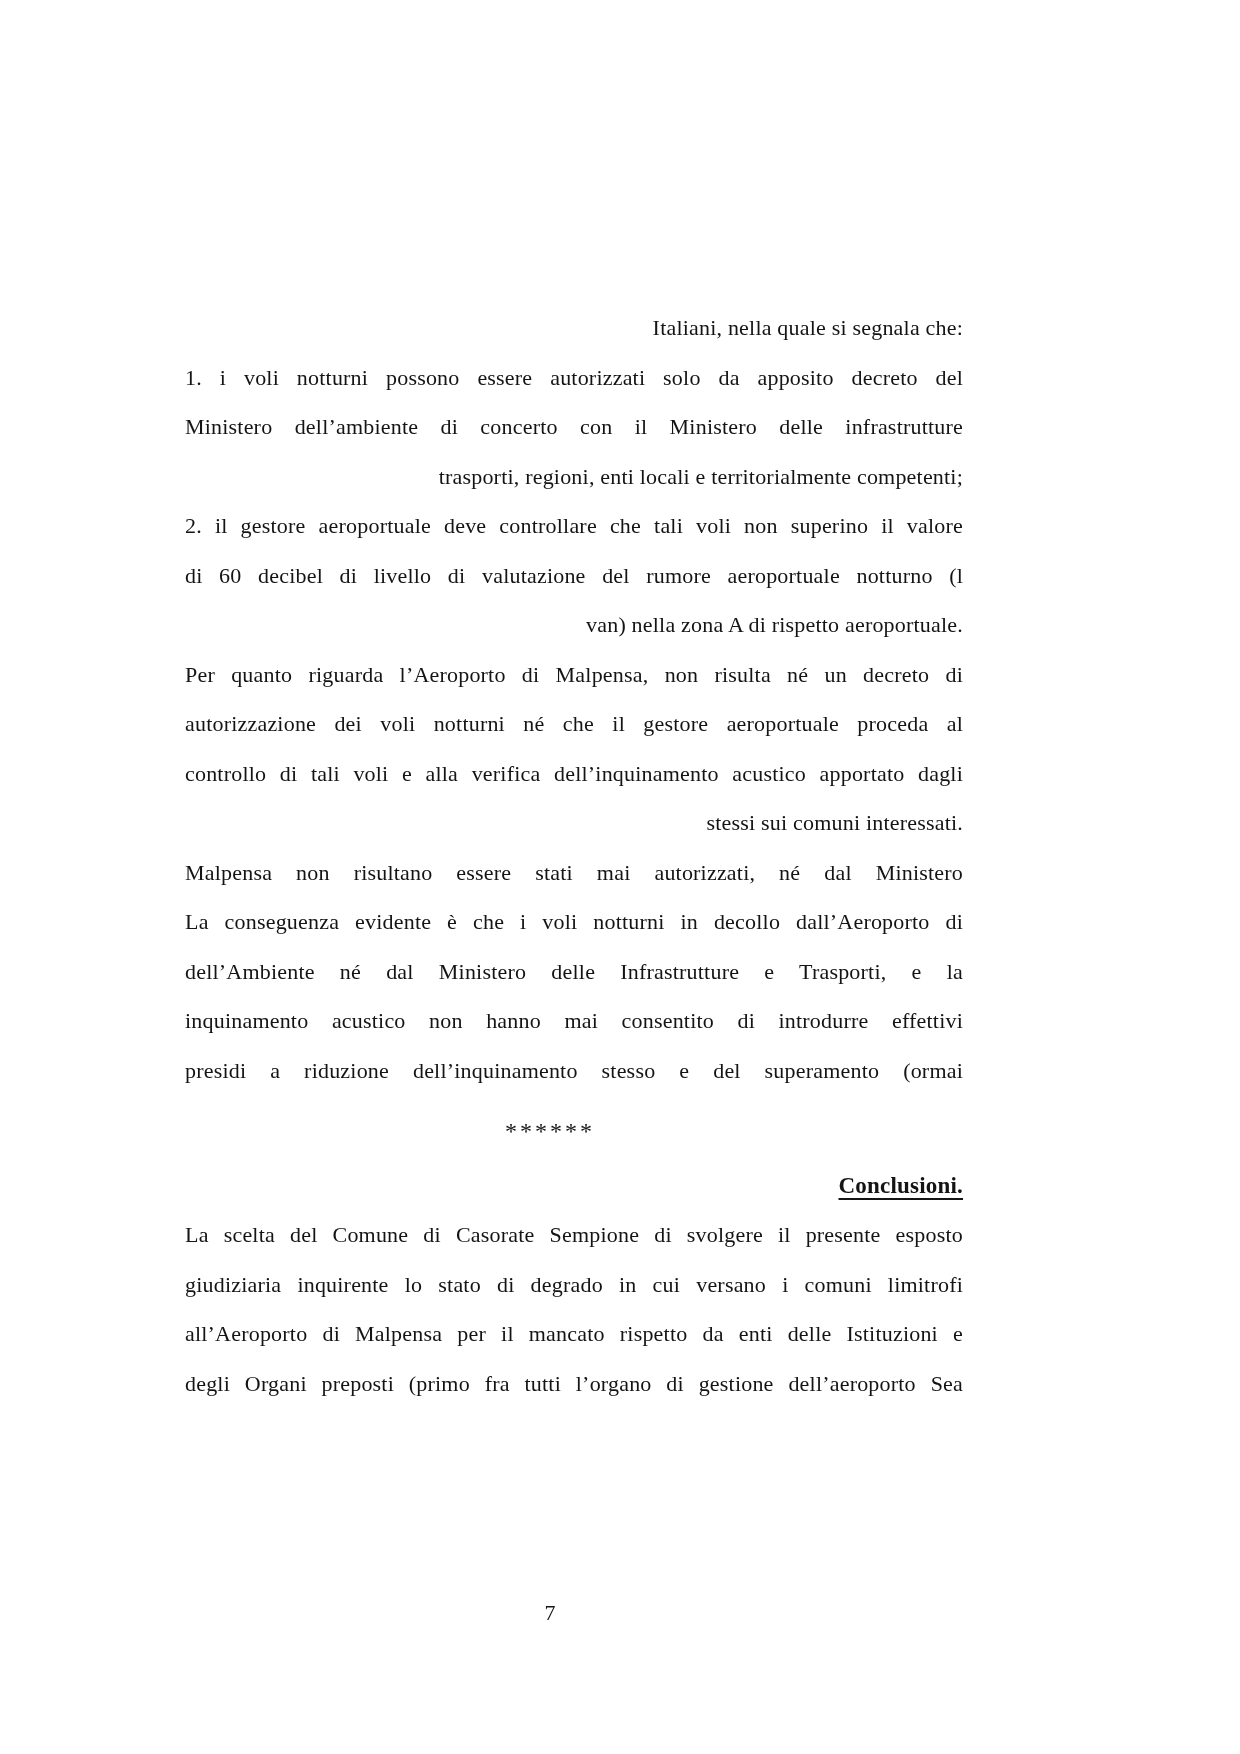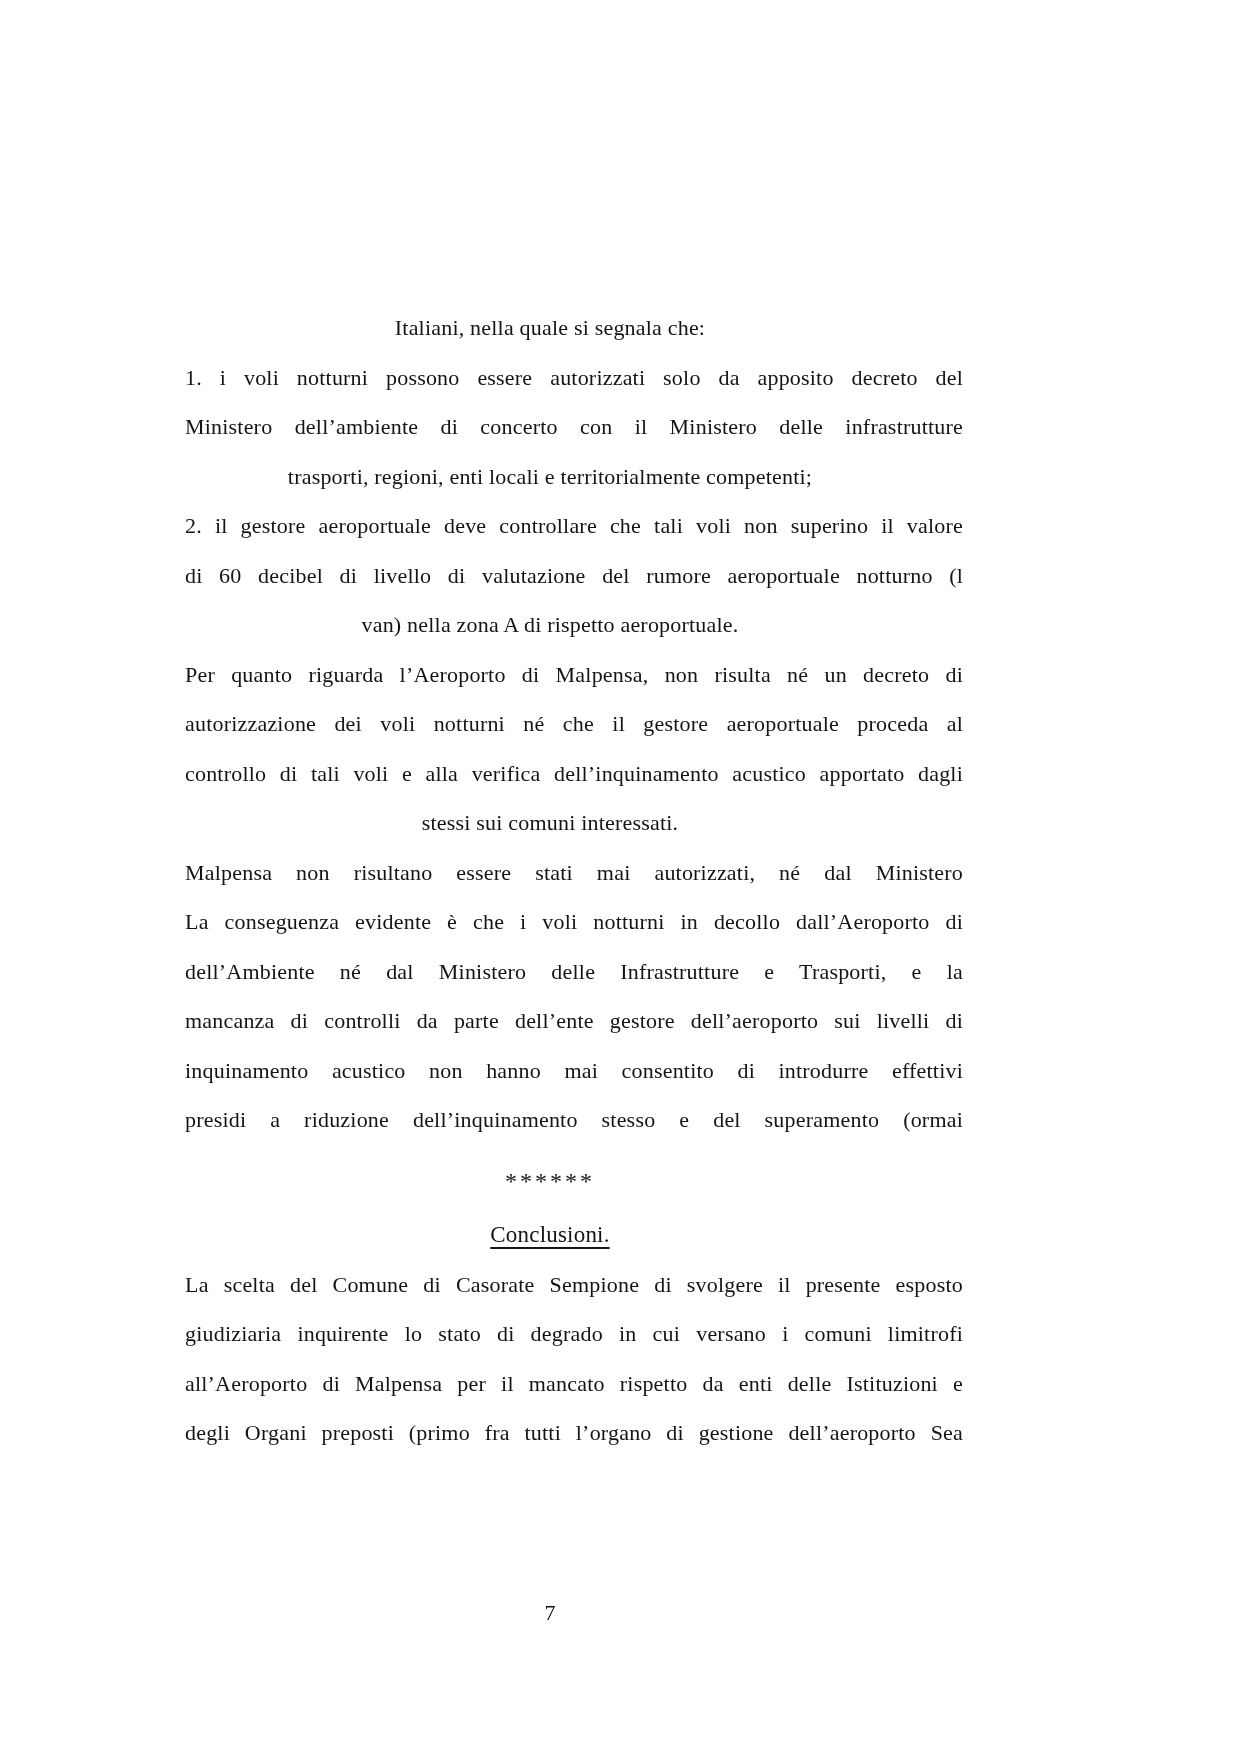--- a/index.html
+++ b/index.html
@@ -31,34 +31,34 @@
   }
   .line.justify {
     white-space: normal;
     text-align: justify;
     text-align-last: justify;
     text-justify: inter-word;
     word-spacing: 1px;
     margin-left: 48px;
   }
   .line.left {
-    text-align: center;
+    text-align: right;
   }
   .line.center {
     text-align: center;
     white-space: normal;
   }
   .line.separator {
     margin-top: 12px;
     letter-spacing: 3px;
     font-size: 24px;
   }
   .line.heading {
     margin-top: 4px;
-    font-weight: normal;
+    font-weight: bold;
     text-decoration: underline;
     text-decoration-thickness: 2px;
     text-underline-offset: 5px;
     font-size: 23px;
   }
   .page-number {
     position: absolute;
     left: 137px;
     top: 1598px;
     width: 826px;
@@ -79,21 +79,20 @@
       <div class="line justify">2. il gestore aeroportuale deve controllare che tali voli non superino il valore</div>
       <div class="line justify">di 60 decibel di livello di valutazione del rumore aeroportuale notturno (l</div>
       <div class="line left">van) nella zona A di rispetto aeroportuale.</div>
       <div class="line justify">Per quanto riguarda l’Aeroporto di Malpensa, non risulta né un decreto di</div>
       <div class="line justify">autorizzazione dei voli notturni né che il gestore aeroportuale proceda al</div>
       <div class="line justify">controllo di tali voli e alla verifica dell’inquinamento acustico apportato dagli</div>
       <div class="line left">stessi sui comuni interessati.</div>
       <div class="line justify">Malpensa non risultano essere stati mai autorizzati, né dal Ministero</div>
       <div class="line justify">La conseguenza evidente è che i voli notturni in decollo dall’Aeroporto di</div>
       <div class="line justify">dell’Ambiente né dal Ministero delle Infrastrutture e Trasporti, e la</div>
-      <div class="line justify">mancanza di controlli da parte dell’ente gestore dell’aeroporto sui livelli di</div>
       <div class="line justify">inquinamento acustico non hanno mai consentito di introdurre effettivi</div>
       <div class="line justify">presidi a riduzione dell’inquinamento stesso e del superamento (ormai</div>
       <div class="line center separator">******</div>
       <div class="line left heading">Conclusioni.</div>
       <div class="line justify">La scelta del Comune di Casorate Sempione di svolgere il presente esposto</div>
       <div class="line justify">giudiziaria inquirente lo stato di degrado in cui versano i comuni limitrofi</div>
       <div class="line justify">all’Aeroporto di Malpensa per il mancato rispetto da enti delle Istituzioni e</div>
       <div class="line justify">degli Organi preposti (primo fra tutti l’organo di gestione dell’aeroporto Sea</div>
     </div>
   <div class="page-number">7</div>

